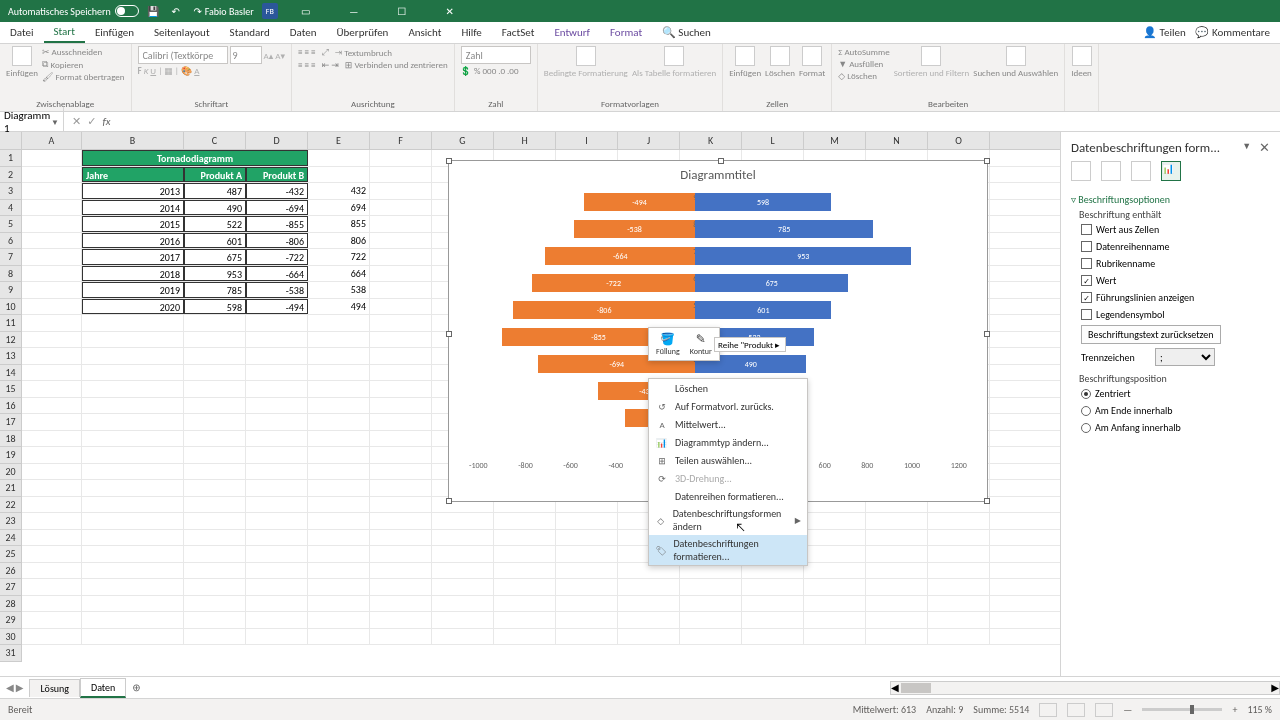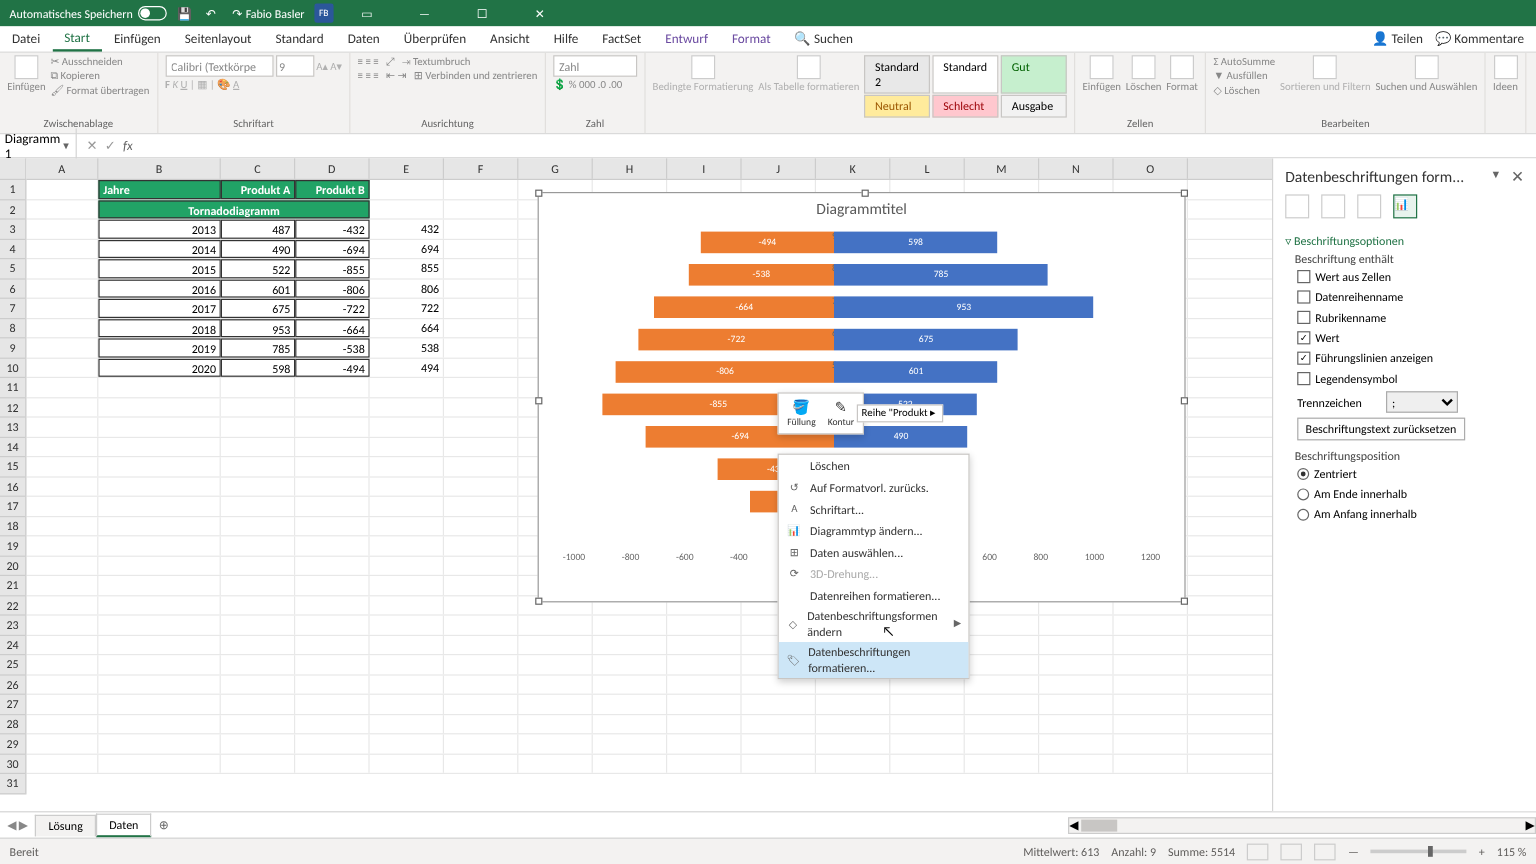--- a/index.html
+++ b/index.html
@@ -213,33 +213,22 @@
   <div class="rgroup">
     <div class="rgroup-body">
       <div class="big-btn disabled-txt">
           <div class="big-ico"></div>
           <span>Bedingte Formatierung</span>
         </div>
       <div class="big-btn disabled-txt">
           <div class="big-ico"></div>
           <span>Als Tabelle formatieren</span>
         </div>
-      <div class="rcol">
-        <div style="display:flex;gap:2px">
-          <div class="cell-style std">Standard 2</div>
-          <div class="cell-style">Standard</div>
-          <div class="cell-style" style="color:#006100;background:#c6efce">Gut</div>
-        </div>
-        <div style="display:flex;gap:2px">
-          <div class="cell-style" style="color:#9c5700;background:#ffeb9c">Neutral</div>
-          <div class="cell-style" style="color:#9c0006;background:#ffc7ce">Schlecht</div>
-          <div class="cell-style" style="background:#f2f2f2">Ausgabe</div>
-        </div>
-      </div>
-    </div>
+    </div>
+    <div class="rgroup-label">Formatvorlagen</div>
   </div>
   <div class="rgroup">
     <div class="rgroup-body">
       <div class="big-btn">
           <div class="big-ico"></div>
           <span>Einfügen</span>
         </div>
       <div class="big-btn">
           <div class="big-ico"></div>
           <span>Löschen</span>
@@ -340,38 +329,38 @@
       <div class="row-h">26</div>
       <div class="row-h">27</div>
       <div class="row-h">28</div>
       <div class="row-h">29</div>
       <div class="row-h">30</div>
       <div class="row-h">31</div>
     </div>
   <div class="cells" id="cells">
       <div class="cell-row">
         <div class="cell" style="width: 60px;"></div>
+        <div class="cell table-title" style="width: 226px;">Tornadodiagramm</div>
+        <div class="cell" style="width: 62px;"></div>
+        <div class="cell" style="width: 62px;"></div>
+        <div class="cell" style="width: 62px;"></div>
+        <div class="cell" style="width: 62px;"></div>
+        <div class="cell" style="width: 62px;"></div>
+        <div class="cell" style="width: 62px;"></div>
+        <div class="cell" style="width: 62px;"></div>
+        <div class="cell" style="width: 62px;"></div>
+        <div class="cell" style="width: 62px;"></div>
+        <div class="cell" style="width: 62px;"></div>
+        <div class="cell" style="width: 62px;"></div>
+      </div>
+      <div class="cell-row">
+        <div class="cell" style="width: 60px;"></div>
         <div class="cell table-header" style="width: 102px;">Jahre</div>
         <div class="cell table-header" style="width: 62px; text-align: right;">Produkt A</div>
         <div class="cell table-header" style="width: 62px; text-align: right;">Produkt B</div>
-        <div class="cell" style="width: 62px;"></div>
-        <div class="cell" style="width: 62px;"></div>
-        <div class="cell" style="width: 62px;"></div>
-        <div class="cell" style="width: 62px;"></div>
-        <div class="cell" style="width: 62px;"></div>
-        <div class="cell" style="width: 62px;"></div>
-        <div class="cell" style="width: 62px;"></div>
-        <div class="cell" style="width: 62px;"></div>
-        <div class="cell" style="width: 62px;"></div>
-        <div class="cell" style="width: 62px;"></div>
-        <div class="cell" style="width: 62px;"></div>
-      </div>
-      <div class="cell-row">
-        <div class="cell" style="width: 60px;"></div>
-        <div class="cell table-title" style="width: 226px;">Tornadodiagramm</div>
         <div class="cell" style="width: 62px;"></div>
         <div class="cell" style="width: 62px;"></div>
         <div class="cell" style="width: 62px;"></div>
         <div class="cell" style="width: 62px;"></div>
         <div class="cell" style="width: 62px;"></div>
         <div class="cell" style="width: 62px;"></div>
         <div class="cell" style="width: 62px;"></div>
         <div class="cell" style="width: 62px;"></div>
         <div class="cell" style="width: 62px;"></div>
         <div class="cell" style="width: 62px;"></div>
@@ -948,29 +937,29 @@
     <div class="ctx-item">
         <span class="ctx-ico"></span>
         <span>Löschen</span>
       </div>
     <div class="ctx-item">
         <span class="ctx-ico">↺</span>
         <span>Auf Formatvorl. zurücks.</span>
       </div>
     <div class="ctx-item">
         <span class="ctx-ico">A</span>
-        <span>Schriftart...</span>
+        <span>Mittelwert...</span>
       </div>
     <div class="ctx-item">
         <span class="ctx-ico">📊</span>
         <span>Diagrammtyp ändern...</span>
       </div>
     <div class="ctx-item">
         <span class="ctx-ico">⊞</span>
-        <span>Daten auswählen...</span>
+        <span>Teilen auswählen...</span>
       </div>
     <div class="ctx-item disabled">
         <span class="ctx-ico">⟳</span>
         <span>3D-Drehung...</span>
       </div>
     <div class="ctx-item">
         <span class="ctx-ico"></span>
         <span>Datenreihen formatieren...</span>
       </div>
     <div class="ctx-item">
@@ -1031,25 +1020,25 @@
       </div>
     <div class="tp-opt">
         <span class="tp-check">✓</span>
         <span>Führungslinien anzeigen</span>
       </div>
     <div class="tp-opt">
         <span class="tp-check"></span>
         <span>Legendensymbol</span>
       </div>
     <div class="tp-opt">
+        <button class="tp-btn">Beschriftungstext zurücksetzen</button>
+      </div>
+    <div class="tp-opt">
         <span style="width:70px">Trennzeichen</span>
         <select class="tp-sel"><option>;</option></select>
-      </div>
-    <div class="tp-opt">
-        <button class="tp-btn">Beschriftungstext zurücksetzen</button>
       </div>
     <div style="padding:4px 0 0 8px;font-size:10px;color:#444">Beschriftungsposition</div>
     <div class="tp-opt">
         <span class="tp-radio sel"></span>
         <span>Zentriert</span>
       </div>
     <div class="tp-opt">
         <span class="tp-radio"></span>
         <span>Am Ende innerhalb</span>
       </div>

